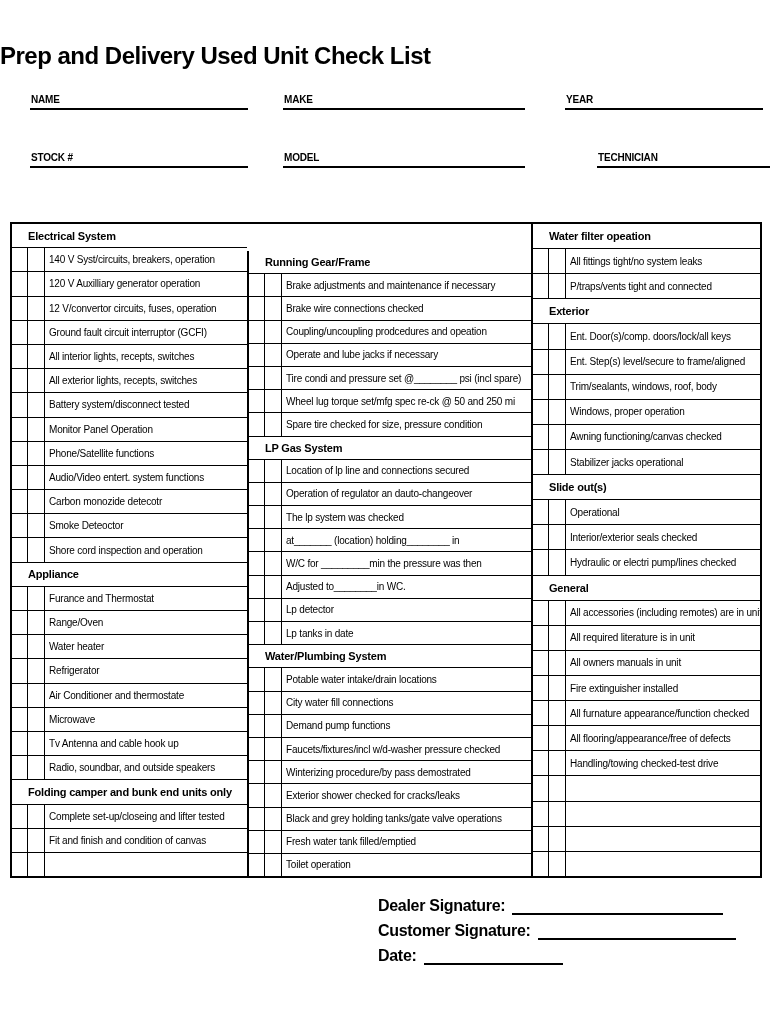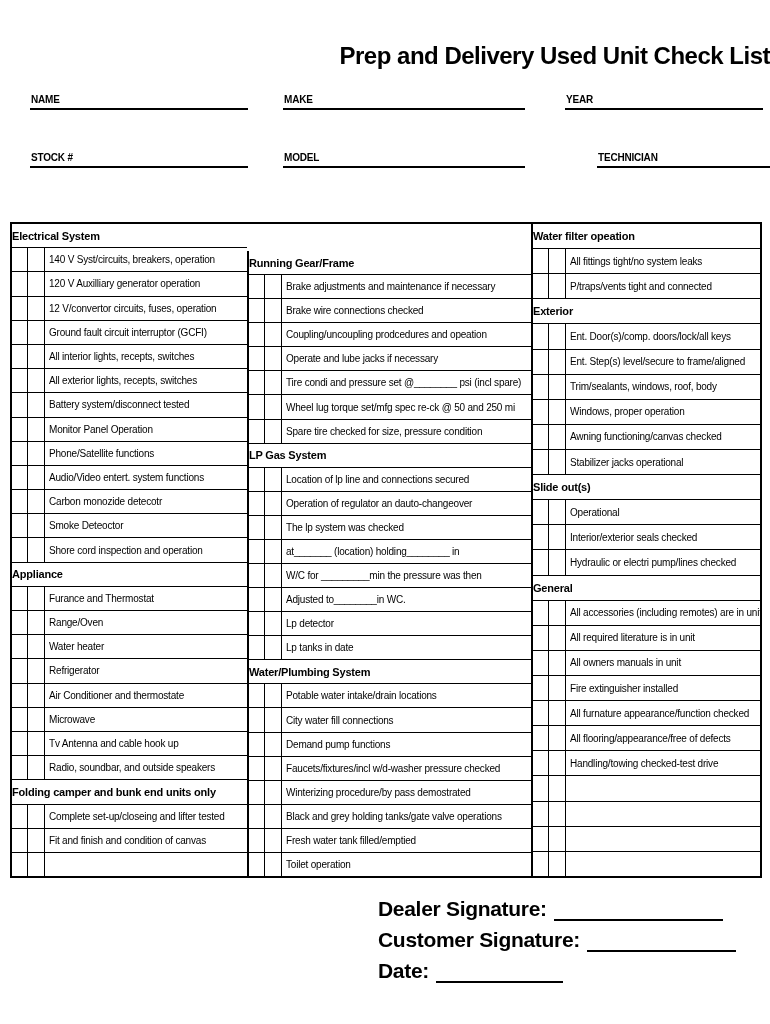--- a/index.html
+++ b/index.html
@@ -1,44 +1,44 @@
 <!DOCTYPE html>
 <html><head>
 <meta charset="utf-8">
 <style>
   html,body{margin:0;padding:0;background:#fff;}
   body{width:770px;height:1024px;font-family:"Liberation Sans",sans-serif;color:#000;}
   .page{position:relative;width:770px;height:1024px;background:#fff;overflow:hidden;}
 
-  .title{position:absolute;top:42px;left:0;width:100%;margin:0;text-align:right;
+  .title{position:absolute;top:42px;left:0;width:100%;margin:0;text-align:left;
          font-size:24px;font-weight:bold;letter-spacing:-0.5px;}
 
   
   .field{position:absolute;height:26px;border-bottom:2px solid #000;box-sizing:border-box;}
   .field-label{position:absolute;left:1px;bottom:3px;font-size:10px;font-weight:bold;letter-spacing:-0.2px;}
 
   
   #checklist{position:absolute;left:10px;top:222px;width:752px;height:656px;
              border:2px solid #000;display:flex;box-sizing:border-box;background:#fff;}
   .col-group{display:flex;flex-direction:column;box-sizing:border-box;min-width:0;}
   .col-group:nth-child(1){width:235px;flex:none;}
   .col-group:nth-child(2){width:284px;flex:none;border-left:2px solid #000;margin-top:27px;}
   .col-group:nth-child(3){flex:1;border-left:2px solid #000;}
   .row{flex:1 1 0;min-height:0;display:flex;align-items:center;border-bottom:1px solid #000;
        box-sizing:border-box;overflow:hidden;}
   .row:last-child{border-bottom:none;}
-  .sec-label{font-weight:bold;font-size:11px;padding-left:0;letter-spacing:-0.2px;white-space:nowrap;}
+  .sec-label{font-weight:bold;font-size:11px;padding-left:16px;letter-spacing:-0.2px;white-space:nowrap;}
   .cb{flex:none;width:15px;align-self:stretch;border-right:1px solid #000;}
   .cb2{width:16px;}
   .txt{flex:1;font-size:10px;letter-spacing:-0.2px;padding-left:4px;white-space:nowrap;overflow:hidden;}
 
   
   #signatures{position:absolute;left:378px;top:897px;}
   .sig-row{display:flex;align-items:flex-end;margin-bottom:7px;}
-  .sig-label{font-size:21px;font-weight:bold;letter-spacing:-0.3px;white-space:nowrap;}
+  .sig-label{font-size:16px;font-weight:bold;letter-spacing:-0.3px;white-space:nowrap;}
   .sig-line{flex:1;height:15px;border-bottom:2px solid #000;margin-left:7px;}
 </style>
 </head>
 <body>
 
 <div class="page">
   <h1 class="title">Prep and Delivery Used Unit Check List</h1>
   <div id="fields">
       <div class="field" style="left: 30px; top: 84px; width: 218px;">
         <span class="field-label">NAME</span>
@@ -297,20 +297,25 @@
           <span class="txt">Faucets/fixtures/incl w/d-washer pressure checked</span>
         </div>
         <div class="row item">
           <span class="cb"></span>
           <span class="cb cb2"></span>
           <span class="txt">Winterizing procedure/by pass demostrated</span>
         </div>
         <div class="row item">
           <span class="cb"></span>
           <span class="cb cb2"></span>
+          <span class="txt">Exterior shower checked for cracks/leaks</span>
+        </div>
+        <div class="row item">
+          <span class="cb"></span>
+          <span class="cb cb2"></span>
           <span class="txt">Black and grey holding tanks/gate valve operations</span>
         </div>
         <div class="row item">
           <span class="cb"></span>
           <span class="cb cb2"></span>
           <span class="txt">Fresh water tank filled/emptied</span>
         </div>
         <div class="row item">
           <span class="cb"></span>
           <span class="cb cb2"></span>

